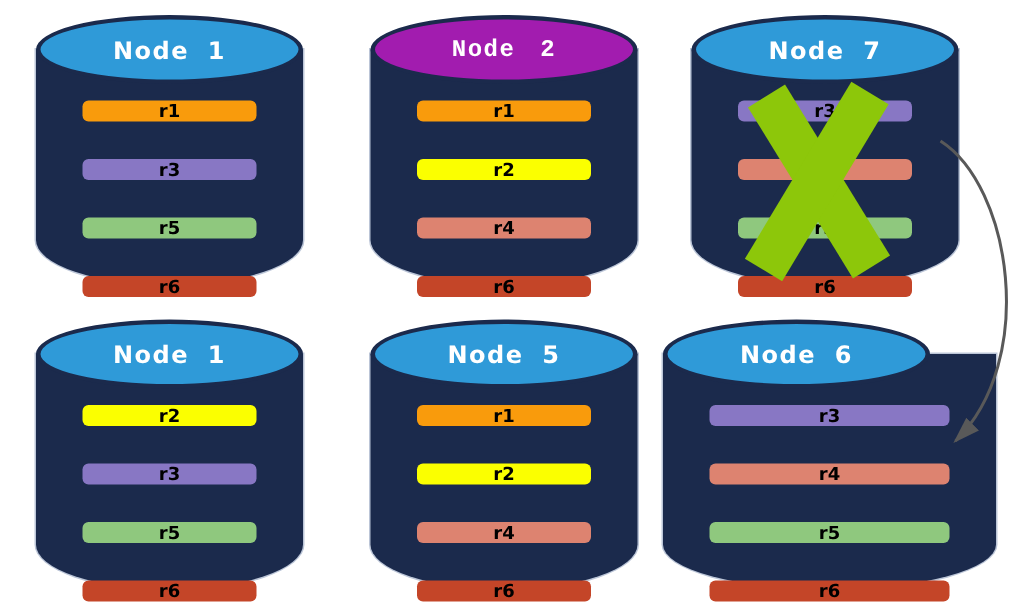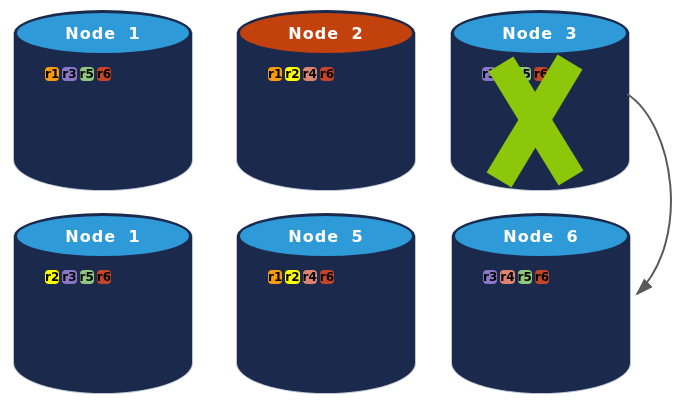--- a/index.html
+++ b/index.html
@@ -12,27 +12,28 @@
     position: relative;
     width: 676px;
     height: 402px;
     background: #ffffff;
     overflow: hidden;
   }
   .cylinder {
     position: absolute;
     width: 178px;
     height: 180px;
+    margin-left: 10px;
   }
   .pos-1 { left: 14px;  top: 10px; }
   .pos-2 { left: 237px; top: 10px; }
   .pos-3 { left: 451px; top: 10px; }
   .pos-4 { left: 14px;  top: 213px; }
   .pos-5 { left: 237px; top: 213px; text-align: center; }
-  .pos-6 { left: 452px; top: 213px; }
+  .pos-6 { left: 432px; top: 213px; padding-left: 44px; }
 
   .cyl-body {
     position: absolute;
     left: 0; right: 0;
     top: 23px; bottom: 0;
     background: #1b2a4c;
     border-radius: 0 0 50% 50% / 0 0 30px 30px;
     box-shadow: 0 0 0 1px rgba(150, 166, 193, 0.65);
     z-index: 1;
   }
@@ -55,22 +56,22 @@
     font-weight: bold;
     letter-spacing: 1px;
     word-spacing: 6px;
     white-space: nowrap;
   }
   .bars {
     position: absolute;
     left: 31px; right: 31px;
     top: 57px;
     display: flex;
-    flex-direction: row;
-    gap: 3px;
+    flex-direction: column;
+    gap: 25px;
     z-index: 2;
   }
   .bar {
     height: 14px;
     border-radius: 4px;
     display: flex;
     align-items: center;
     justify-content: center;
     font-size: 12px;
     font-weight: bold;
@@ -105,35 +106,35 @@
     <div class="bars">
       <div class="bar" style="background-color: rgb(249, 155, 12);">r1</div>
       <div class="bar" style="background-color: rgb(136, 119, 196);">r3</div>
       <div class="bar" style="background-color: rgb(143, 200, 126);">r5</div>
       <div class="bar" style="background-color: rgb(196, 69, 40);">r6</div>
     </div>
   </div>
 
   <div class="cylinder pos-2">
     <div class="cyl-body" style="background-color: rgb(27, 42, 76);"></div>
-    <div class="cyl-top" style="background-color: #c2410c;">
+    <div class="cyl-top" style="background-color: #a21caf; font-family: Liberation Mono, monospace;">
       <span class="cyl-title">Node 2</span>
     </div>
     <div class="bars">
       <div class="bar" style="background-color: rgb(249, 155, 12);">r1</div>
       <div class="bar" style="background-color: rgb(251, 255, 0);">r2</div>
       <div class="bar" style="background-color: rgb(221, 131, 112);">r4</div>
       <div class="bar" style="background-color: rgb(196, 69, 40);">r6</div>
     </div>
   </div>
 
   <div class="cylinder pos-3">
     <div class="cyl-body" style="background-color: rgb(27, 42, 76);"></div>
     <div class="cyl-top" style="background-color: rgb(47, 154, 216);">
-      <span class="cyl-title">Node 3</span>
+      <span class="cyl-title">Node 7</span>
     </div>
     <div class="bars">
       <div class="bar" style="background-color: rgb(136, 119, 196);">r3</div>
       <div class="bar" style="background-color: rgb(221, 131, 112);">r4</div>
       <div class="bar" style="background-color: rgb(143, 200, 126);">r5</div>
       <div class="bar" style="background-color: rgb(196, 69, 40);">r6</div>
     </div>
     <svg class="x-overlay" viewBox="0 0 178 180">
       <line x1="50" y1="54" x2="120" y2="168" stroke-width="29" stroke-linecap="butt" stroke="#8DC70A"></line>
       <line x1="119" y1="52" x2="48" y2="170" stroke-width="29" stroke-linecap="butt" stroke="#8DC70A"></line>

